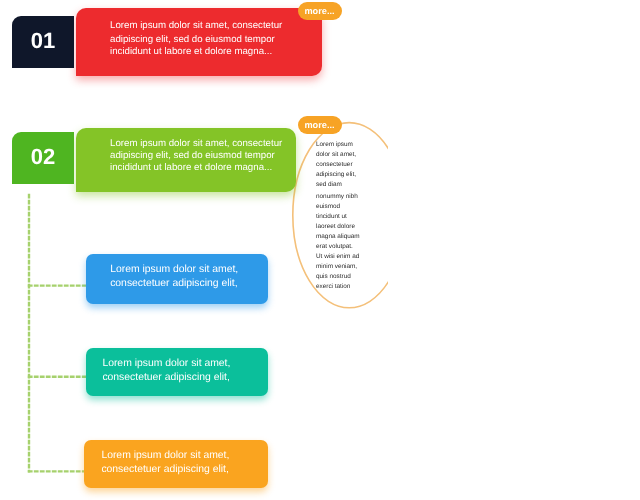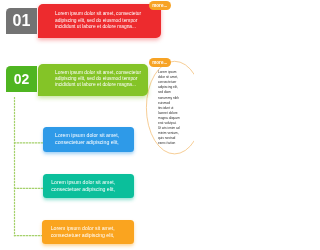--- a/index.html
+++ b/index.html
@@ -16,30 +16,30 @@
 </head>
 <body>
 
 <div class="stage">
 
   <svg width="194" height="250" style="position:absolute;left:0;top:0">
     <ellipse cx="174.6" cy="107.6" rx="28.2" ry="46.3" fill="none" stroke="#f4c07a" stroke-width="0.8"></ellipse>
   </svg>
 
   <div class="panel" style="left:37.5px;top:4px;width:123.5px;height:34px;background:#ed2b2e;border-radius:5px 5px 5px 0;box-shadow:0 2px 4px rgba(237,43,46,0.40);"></div>
-  <div class="badge" style="left:6px;top:8px;width:31px;height:25.5px;background:#737373;font-size:16px;border-radius:4.5px 0 0 0;box-sizing:border-box;">
+  <div class="badge" style="left:6px;top:8px;width:31px;height:25.5px;background:#0f172a;font-size:11px;border-radius:4.5px 0 0 0;box-sizing:border-box;">
       <span>01</span>
     </div>
   <div class="ptxt" style="left:55px;top:11.2px;width:88px;font-size:4.85px;line-height:6.35px;">Lorem ipsum dolor sit amet, consectetur adipiscing elit, sed do eiusmod tempor incididunt ut labore et dolore magna...</div>
   <div class="pill" style="left:148.5px;top:1px;width:22.5px;height:9px;font-size:4.6px;background:#f7a325;">
       <span>more...</span>
     </div>
 
   <div class="panel" style="left:37.5px;top:63.5px;width:110.5px;height:32.5px;background:#84c427;border-radius:5px 5px 5px 0;box-shadow:0 2px 4px rgba(132,196,39,0.45);"></div>
-  <div class="badge" style="left:6px;top:66.3px;width:31px;height:25.5px;background:#4fb521;font-size:14px;border-radius:4.5px 0 0 0;box-sizing:border-box;">
+  <div class="badge" style="left:6px;top:66.3px;width:31px;height:25.5px;background:#4fb521;font-size:11px;border-radius:4.5px 0 0 0;box-sizing:border-box;">
       <span>02</span>
     </div>
   <div class="ptxt" style="left:55px;top:69.5px;width:88px;font-size:4.85px;line-height:6.35px;">Lorem ipsum dolor sit amet, consectetur adipiscing elit, sed do eiusmod tempor incididunt ut labore et dolore magna...</div>
   <div class="pill" style="left:148.5px;top:58.2px;width:22.5px;height:9px;font-size:4.6px;background:#f7a325;">
       <span>more...</span>
     </div>
 
   <div style="position:absolute;left:158px;top:70.3px;width:22px;font-size:3.2px;line-height:5.05px;color:#2b2b2b;">Lorem ipsum dolor sit amet, consectetuer adipiscing elit, sed diam nonummy nibh euismod tincidunt ut laoreet dolore magna aliquam erat volutpat. Ut wisi enim ad minim veniam, quis nostrud exerci tation</div>
 
   <svg width="194" height="250" style="position:absolute;left:0;top:0">

